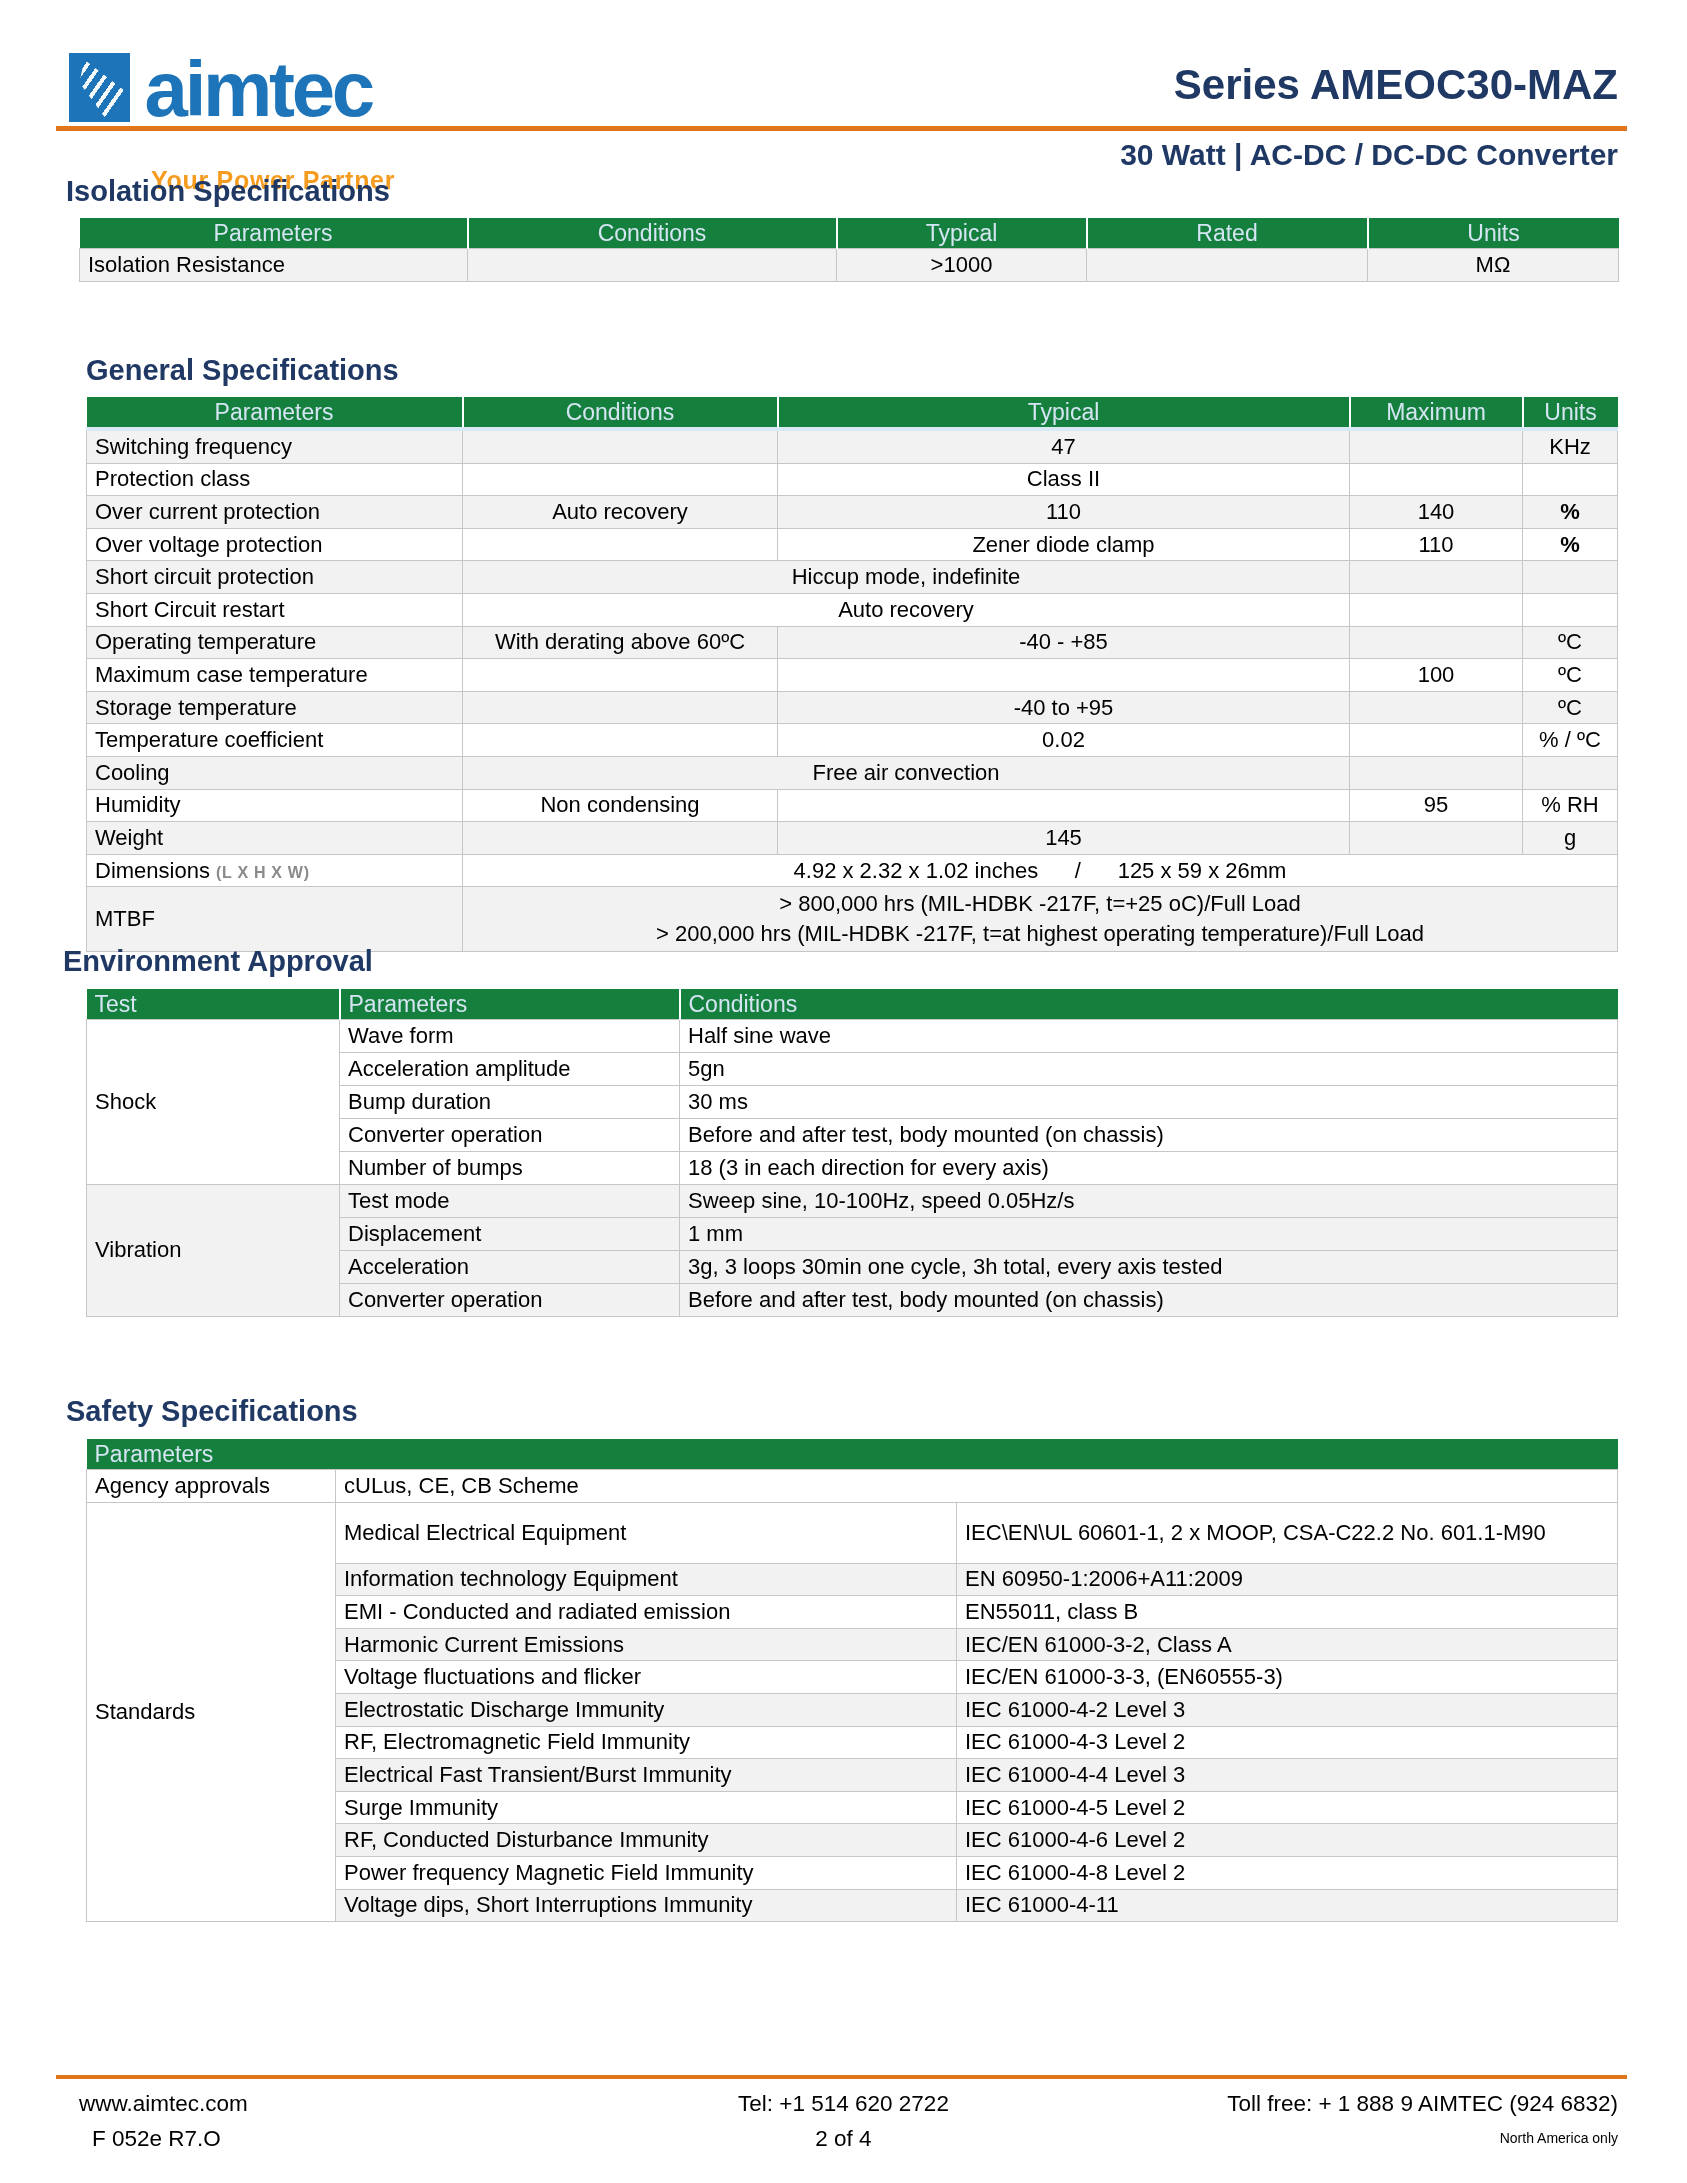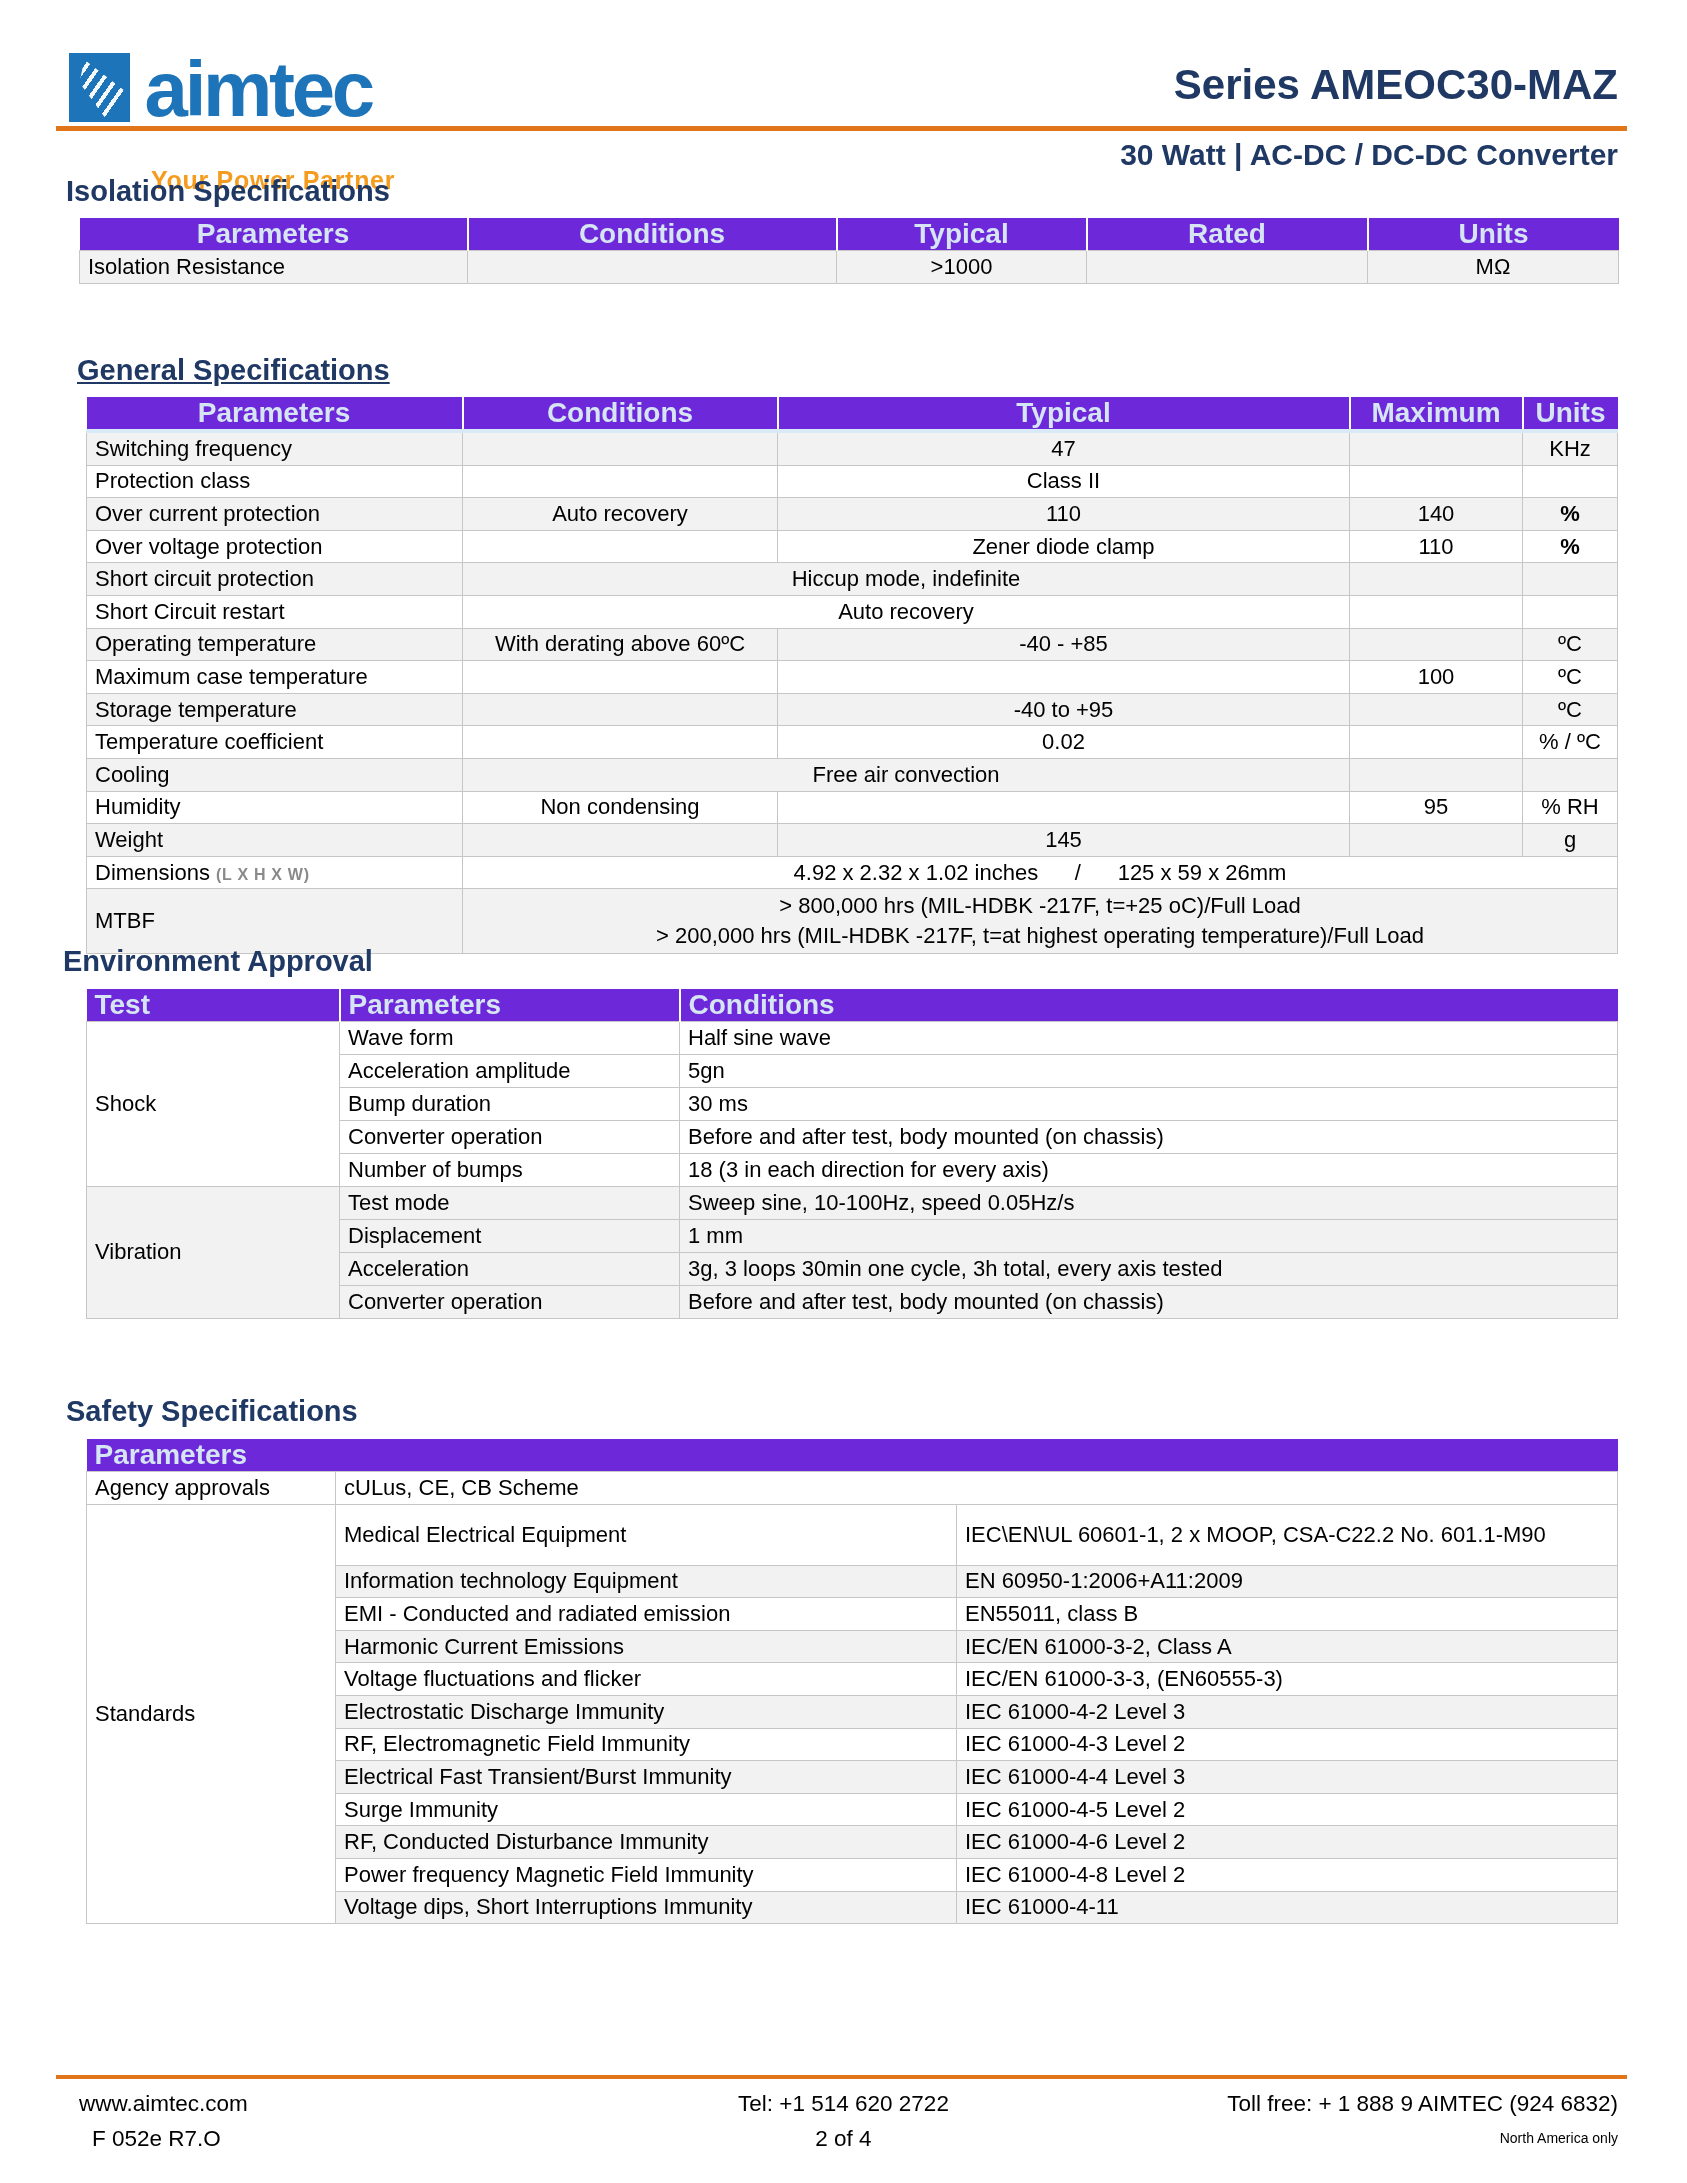--- a/index.html
+++ b/index.html
@@ -26,21 +26,21 @@
   .tagline{position:absolute;left:151px;top:134px;font-size:25px;font-weight:bold;color:#F59B1E;letter-spacing:0.7px;margin-top:32px;}
   .header-rule{position:absolute;left:56px;right:60px;top:126px;height:4.6px;background:#E0751A;}
   .doc-title{position:absolute;right:69px;top:61px;font-size:42px;font-weight:bold;color:#1F3864;letter-spacing:0px;}
   .doc-subtitle{position:absolute;right:69px;top:138px;font-size:30px;font-weight:bold;color:#1F3864;}
 
   
   .section-heading{font-size:29px;font-weight:bold;color:#1F3864;}
 
   table.spec{border-collapse:collapse;table-layout:fixed;font-size:22px;color:#000;}
   table.spec th{
-    background:#6d28d9;color:#D6E5F3;font-weight:bold;font-size:28px;
+    background:#15803d;color:#D6E5F3;font-weight:normal;font-size:23px;
     height:30px;border-right:2px solid #ffffff;padding:0 8px;
   }
   table.spec th:last-child{border-right:none;}
   table.spec td{
     border:1.3px solid #C6C6C6;height:29px;padding:1.3px 8px;vertical-align:middle;
     overflow:hidden;
   }
   table.spec tr.alt td{background:#F2F2F2;}
   table.spec td.keep-white{background:#ffffff !important;}
   td.param{text-align:left;padding-left:10.6px;}
@@ -91,21 +91,21 @@
     <tr class="alt">
       <td class="param">Isolation Resistance</td>
       <td class="center"></td>
       <td class="center">&gt;1000</td>
       <td class="center"></td>
       <td class="center">MΩ</td>
     </tr>
   </tbody>
 </table>
 
-<div class="abs section-heading" style="left:77px;top:354px;text-decoration:underline;">General Specifications</div>
+<div class="abs section-heading" style="left:86px;top:354px;">General Specifications</div>
 <table class="spec abs" style="left:86px;top:397px;width:1532px;">
   <colgroup>
       <col style="width:376px">
       <col style="width:315px">
       <col style="width:572px">
       <col style="width:173px">
       <col style="width:95px">
     </colgroup>
   <thead>
     <tr>

